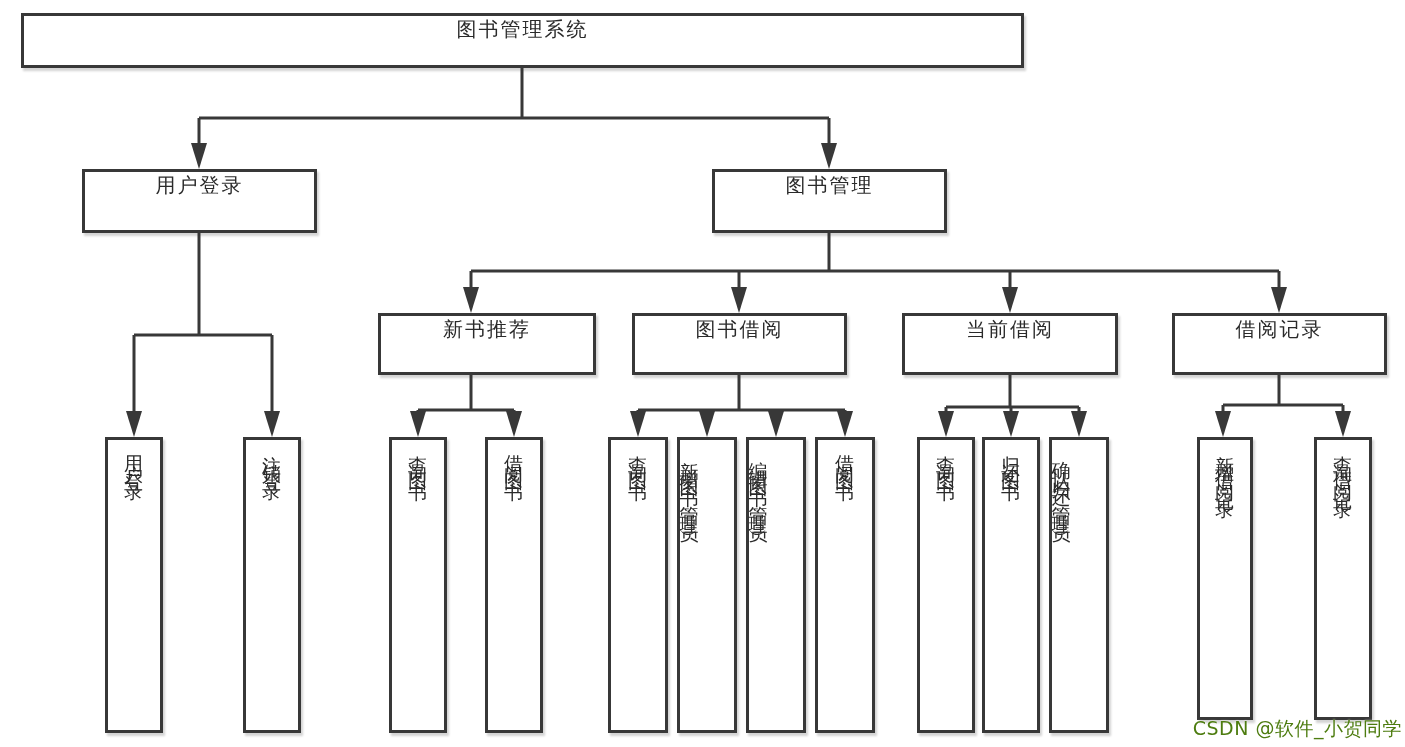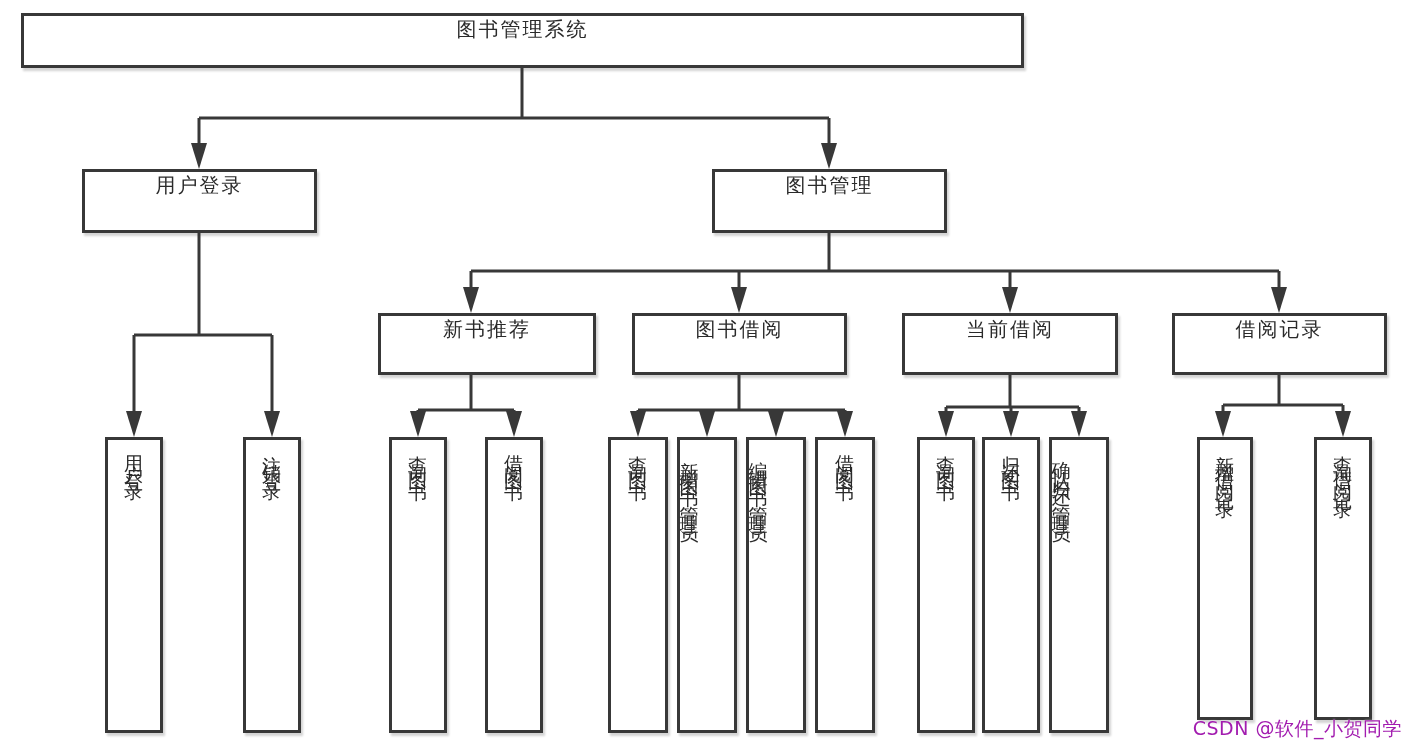--- a/index.html
+++ b/index.html
@@ -55,21 +55,21 @@
   }
   .leaf.long {
     justify-content: flex-start;
     padding-top: 6px;
   }
   #watermark {
     position: absolute;
     right: 3px;
     bottom: 5px;
     font-size: 19px;
-    color: #a21caf;
+    color: #4d7c0f;
     letter-spacing: 0.5px;
     z-index: 20;
     text-shadow: 0 0 2px rgba(255,255,255,0.8);
     white-space: nowrap;
     margin-left: 21px;
   }
 </style>
 </head>
 <body>
 

